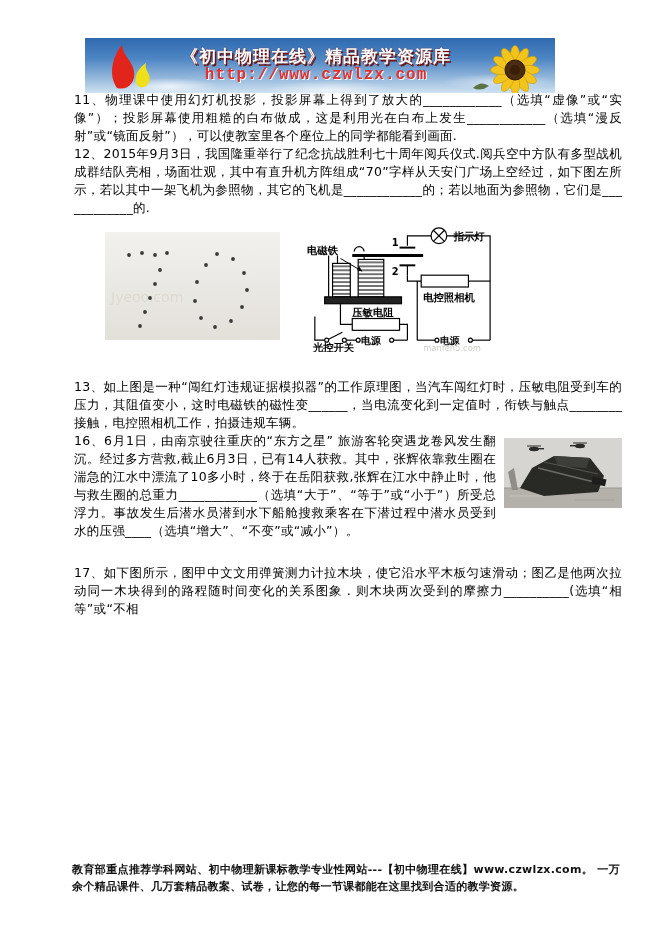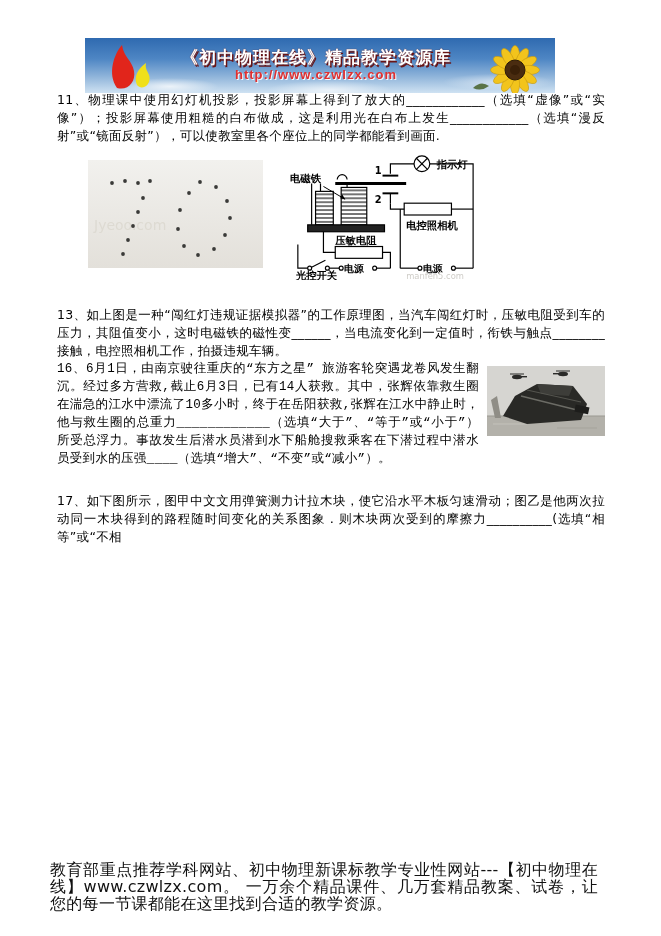--- a/index.html
+++ b/index.html
@@ -17,41 +17,41 @@
       radial-gradient(ellipse 80px 12px at 88% 80%, rgba(255,255,255,.5), rgba(255,255,255,0) 70%),
       linear-gradient(180deg,#2f6ab0 0%,#4e86c4 38%,#8fb4da 70%,#cfe2f2 100%);
   }
   .banner-logo{flex:0 0 auto;margin:2px 4px 0 14px;}
   .banner-center{flex:1 1 auto;display:flex;flex-direction:column;align-items:center;justify-content:center;line-height:1.15;}
   .banner-title{
     font-size:17px;font-weight:bold;color:#fff;letter-spacing:1px;white-space:nowrap;
     text-shadow:1.5px 1.5px 0 #6b1414, 0 0 1px #6b1414;
   }
   .banner-url{
-    font-family:Liberation Sans, sans-serif;font-size:13px;font-weight:bold;color:#e03030;
+    font-family:Liberation Mono, monospace;font-size:16px;font-weight:bold;color:#e03030;
     letter-spacing:1px;text-shadow:1px 1px 0 rgba(255,255,255,.9);
   }
   .banner-sunflower{flex:0 0 auto;margin-right:2px;}
   
-  .content{position:absolute;left:57px;top:91px;width:548px;}
+  .content{position:absolute;left:74px;top:91px;width:548px;}
   .q{
     margin:0;padding:0;font-size:12.5px;line-height:18px;text-align:justify;
     word-break:break-all;letter-spacing:0.3px;
   }
   .figures{display:flex;align-items:flex-start;margin:5px 0 26px 31px;}
   .formation-photo{display:block;margin-top:10px;}
   .circuit{display:block;margin-left:25px;}
   .q13{margin-top:0;}
-  .q16wrap{overflow:visible;font-family:Liberation Mono, monospace;}
+  .q16wrap{overflow:visible;}
   .ship-photo{float:right;margin:6px 0 4px 8px;display:block;}
   .q17{clear:none;margin-top:24px;}
   
   .footer{
-    position:absolute;left:50px;top:861px;width:548px;
-    font-size:16px;line-height:17px;font-weight:normal;color:#111;
+    position:absolute;left:72px;top:861px;width:548px;
+    font-size:11px;line-height:17px;font-weight:bold;color:#111;
     text-align:justify;word-break:break-all;letter-spacing:0.3px;
   }
   svg text{font-family:"DejaVu Sans",sans-serif;}
 </style>
 </head>
 <body>
 
 <div class="page">
 
   <div class="banner">
@@ -82,20 +82,21 @@
         <circle r="10" fill="#4a2c10" stroke="#2c1a08" stroke-width="1"></circle>
         <circle r="5" fill="#3a2008"></circle>
       </g>
       <path d="M2,50 q8,-8 16,-2 q-8,6 -16,2 Z" fill="#3f5a1e" opacity="0.8"></path>
     </svg>
   </div>
 
   <div class="content">
 
     <p class="q">11、物理课中使用幻灯机投影，投影屏幕上得到了放大的____________（选填“虚像”或“实像”）；投影屏幕使用粗糙的白布做成，这是利用光在白布上发生____________（选填“漫反射”或“镜面反射”），可以使教室里各个座位上的同学都能看到画面.</p>
+    <p class="q">12、2015年9月3日，我国隆重举行了纪念抗战胜利七十周年阅兵仪式.阅兵空中方队有多型战机成群结队亮相，场面壮观，其中有直升机方阵组成“70”字样从天安门广场上空经过，如下图左所示，若以其中一架飞机为参照物，其它的飞机是____________的；若以地面为参照物，它们是____________的.</p>
 
     <div class="figures">
 
       <svg class="formation-photo" width="175" height="108" viewBox="0 0 175 108">
         <defs>
           <linearGradient id="skyg" x1="0" y1="0" x2="0" y2="1">
             <stop offset="0" stop-color="#f2f1ee"></stop>
               <stop offset="1" stop-color="#e3e0da"></stop>
           </linearGradient>
         </defs>

